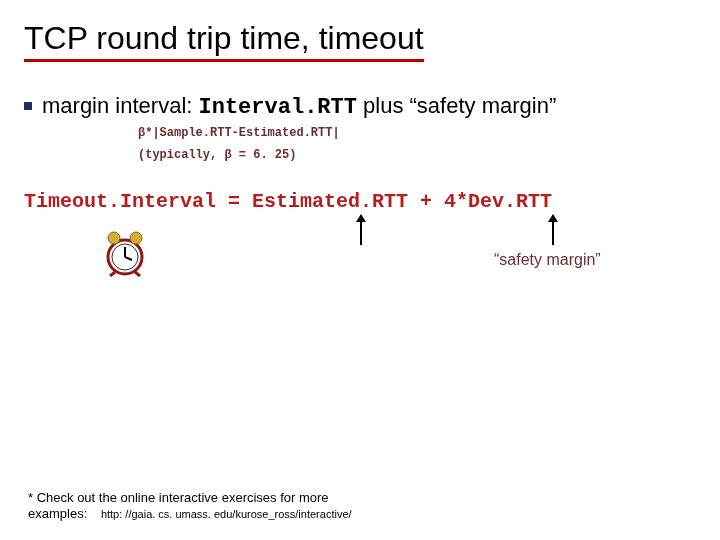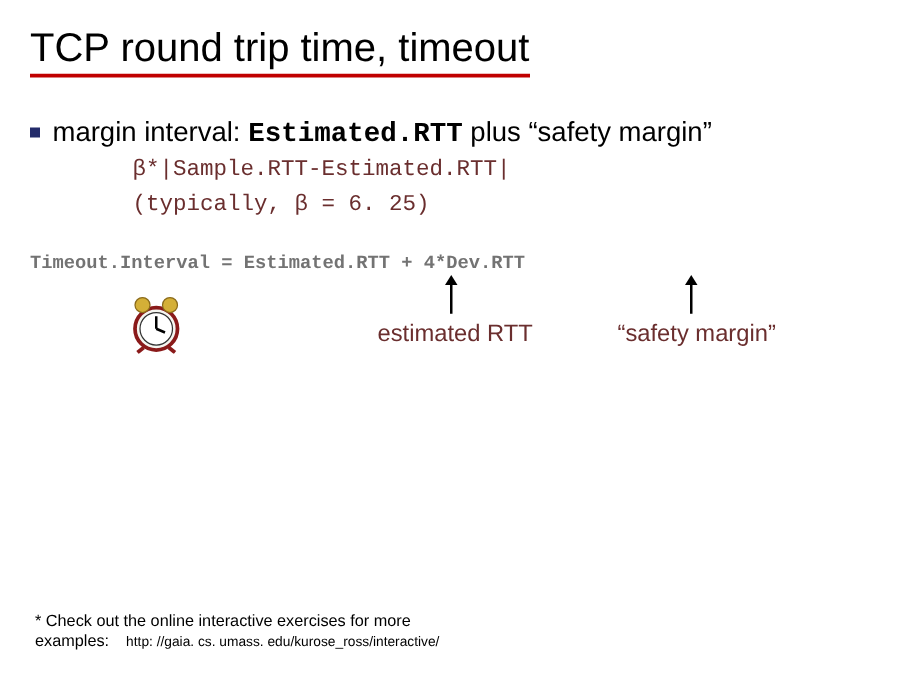--- a/index.html
+++ b/index.html
@@ -76,34 +76,34 @@
     left: 38px;
     top: 1px;
     font-family: "Courier New", Courier, monospace;
     font-weight: bold;
     font-size: 17px;
     color: #6a2e2e;
     white-space: nowrap;
   }
   .formula2, .formula3 {
     font-family: "Courier New", Courier, monospace;
-    font-weight: normal;
-    font-size: 18px;
-    color: #6a2e2e;
-    margin-left: 82px;
+    font-weight: bold;
+    font-size: 12px;
+    color: #6a2e2e;
+    margin-left: 114px;
     margin-top: 4px;
   }
   .formula3 {
     margin-top: 8px;
   }
   .timeout-formula {
     font-family: "Courier New", Courier, monospace;
     font-weight: bold;
-    font-size: 15px;
-    color: #737373;
+    font-size: 20px;
+    color: #b91c1c;
     margin-top: 28px;
     margin-left: 0;
   }
   .arrows-row {
     position: relative;
     height: 74px;
     margin-top: 4px;
   }
   .clock {
     position: absolute;
@@ -131,21 +131,21 @@
     position: absolute;
     left: 278px;
     top: 34px;
     font-size: 19px;
     color: #6a2e2e;
   }
   .label-safety {
     position: absolute;
     left: 470px;
     top: 34px;
-    font-size: 19px;
+    font-size: 16px;
     color: #6a2e2e;
   }
   .footnote {
     position: absolute;
     left: 28px;
     bottom: 18px;
     font-size: 13px;
     line-height: 1.25;
     max-width: 340px;
   }
@@ -159,21 +159,21 @@
 
 <div class="slide">
   <div class="title">TCP round trip time, timeout</div>
 
   <div class="content">
 
     <div class="bullet1">
       <div class="sq"></div>
       <div class="b1text">
         <span>margin interval:</span>
-        <span class="mono">Estimated.RTT</span><span> plus “safety margin”</span>
+        <span class="mono">Interval.RTT</span><span> plus “safety margin”</span>
       </div>
     </div>
 
 
 
     <div class="formula2">β*|Sample.RTT-Estimated.RTT|</div>
     <div class="formula3">(typically, β = 6. 25)</div>
 
     <div class="timeout-formula">Timeout.Interval = Estimated.RTT + 4*Dev.RTT</div>
 
@@ -183,21 +183,20 @@
         <circle cx="23" cy="28" r="13" fill="#fff" stroke="#333" stroke-width="1"></circle>
         <line x1="23" y1="28" x2="23" y2="18" stroke="#000" stroke-width="2"></line>
         <line x1="23" y1="28" x2="30" y2="31" stroke="#000" stroke-width="2"></line>
         <circle cx="12" cy="9" r="6" fill="#d4af37" stroke="#8a6a1a" stroke-width="1"></circle>
         <circle cx="34" cy="9" r="6" fill="#d4af37" stroke="#8a6a1a" stroke-width="1"></circle>
         <line x1="13" y1="43" x2="8" y2="47" stroke="#8a1a1a" stroke-width="3"></line>
         <line x1="33" y1="43" x2="38" y2="47" stroke="#8a1a1a" stroke-width="3"></line>
       </svg>
       <div class="arrow-up arrow1"></div>
       <div class="arrow-up arrow2"></div>
-      <div class="label-est">estimated RTT</div>
       <div class="label-safety">“safety margin”</div>
     </div>
 
   </div>
 </div>
 
 <div class="footnote">
   <span>* Check out the online interactive exercises for more examples: </span><span class="url">http: //gaia. cs. umass. edu/kurose_ross/interactive/</span>
 </div>
 

